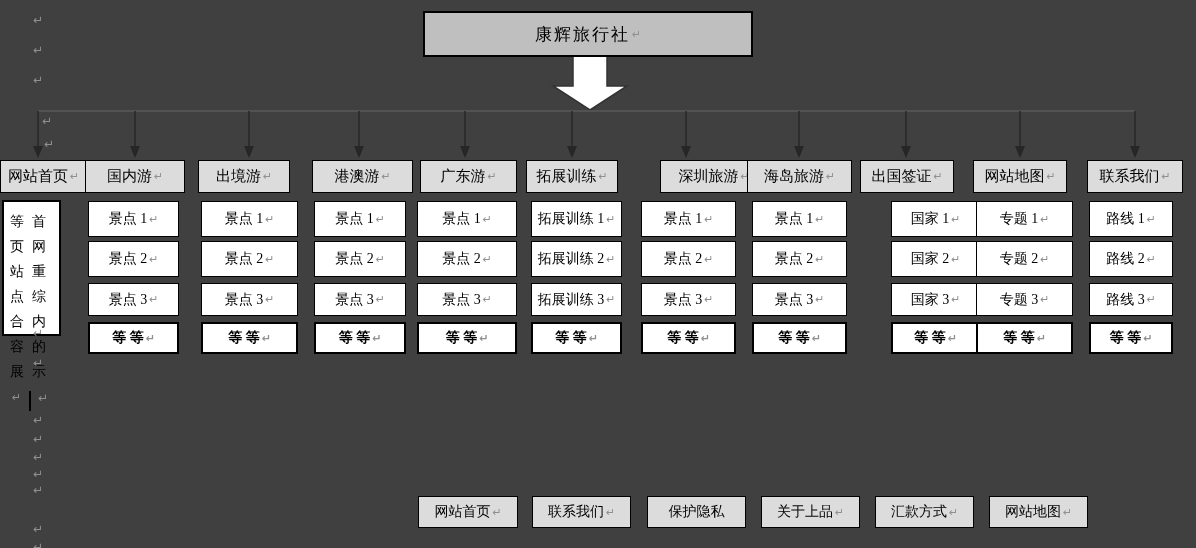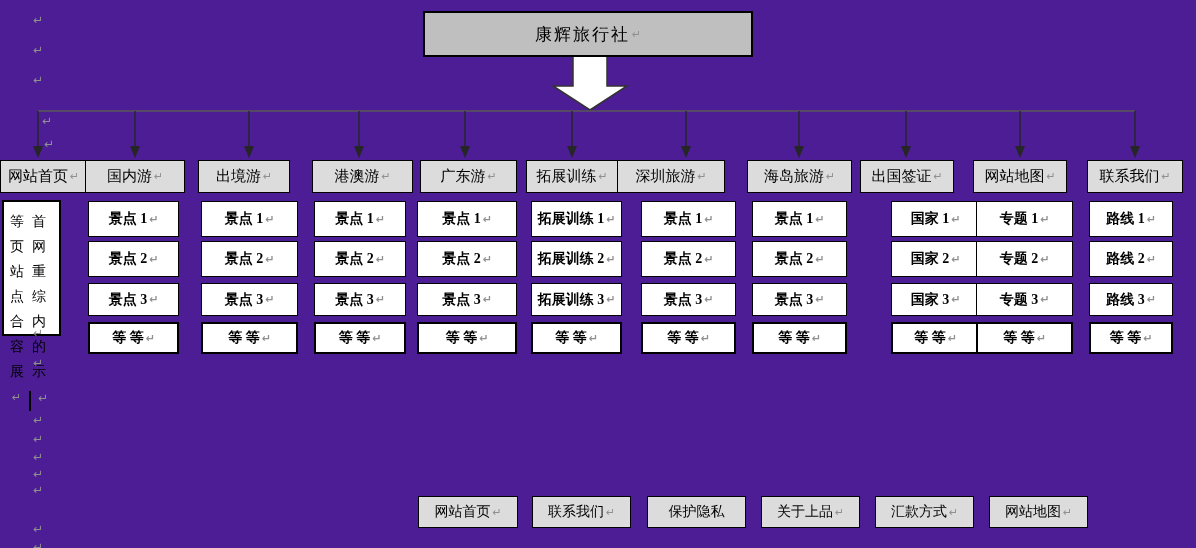--- a/index.html
+++ b/index.html
@@ -1,34 +1,34 @@
 <!DOCTYPE html>
 <html><head>
 <meta charset="utf-8">
 <style>
   html,body{margin:0;padding:0;background:#fff;}
-  .page{position:relative;width:1196px;height:548px;background:#4c1d95;overflow:hidden;
+  .page{position:relative;width:1196px;height:548px;background:#404040;overflow:hidden;
         font-family:"Liberation Serif","DejaVu Serif",serif;color:#000;}
   svg.connectors{position:absolute;left:0;top:0;}
   .top-box{position:absolute;left:423px;top:11px;width:330px;height:46px;box-sizing:border-box;
         background:#bfbfbf;border:2px solid #000;display:flex;align-items:center;justify-content:center;
         font-size:17px;letter-spacing:2px;}
   .hdr,.cell,.fbox{position:absolute;box-sizing:border-box;background:#fff;border:1px solid #000;
         display:flex;align-items:center;justify-content:center;white-space:nowrap;}
   .hdr{top:160px;height:33px;background:#dcdcdc;border-width:1.5px;font-size:15px;}
-  .cell{font-size:14px;font-weight:bold;}
+  .cell{font-size:14px;}
   .r0{top:201px;height:36px}.r1{top:241px;height:36px}.r2{top:283px;height:33px}.r3{top:322px;height:32px}
   .b{border-width:2px;font-weight:bold;}
   .hdr.c0{left:0;width:87px}
   .hdr.c1{left:85px;width:100px}   .cell.c1{left:88px;width:91px}
   .hdr.c2{left:198px;width:92px}  .cell.c2{left:201px;width:97px}
   .hdr.c3{left:312px;width:101px}   .cell.c3{left:314px;width:92px}
   .hdr.c4{left:420px;width:97px}   .cell.c4{left:417px;width:100px}
   .hdr.c5{left:526px;width:92px}   .cell.c5{left:531px;width:91px}
-  .hdr.c6{left:617px;width:108px}  .cell.c6{left:641px;width:95px}
+  .hdr.c6{left:660px;width:108px}  .cell.c6{left:641px;width:95px}
   .hdr.c7{left:747px;width:105px}  .cell.c7{left:752px;width:95px}
   .hdr.c8{left:860px;width:94px}   .cell.c8{left:891px;width:89px}
   .hdr.c9{left:973px;width:94px}   .cell.c9{left:976px;width:97px}
   .hdr.c10{left:1087px;width:96px} .cell.c10{left:1089px;width:84px}
   .note{position:absolute;left:2px;top:200px;width:59px;height:136px;box-sizing:border-box;
         border:2px solid #000;background:#fff;padding:7px 2px 17px 6px;font-size:14px;line-height:25px;
         letter-spacing:8px;word-break:break-all;}
   .fbox{top:496px;height:32px;background:#dcdcdc;border-width:1.5px;font-size:14px;}
   .f0{left:418px;width:100px}.f1{left:532px;width:99px}.f2{left:647px;width:99px}
   .f3{left:761px;width:99px}.f4{left:875px;width:99px}.f5{left:989px;width:99px}

